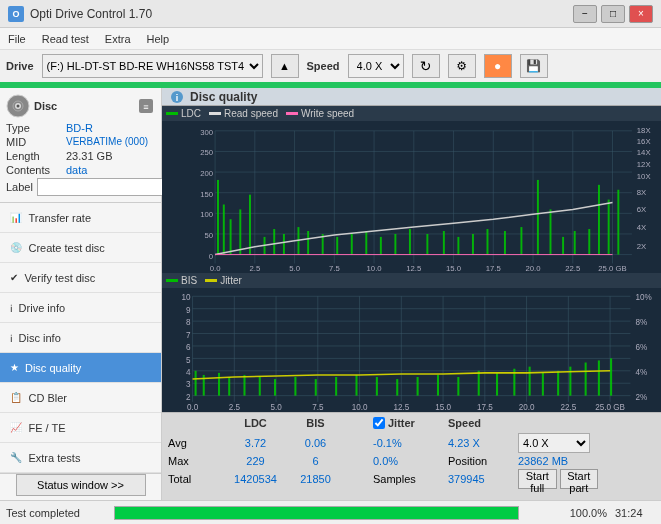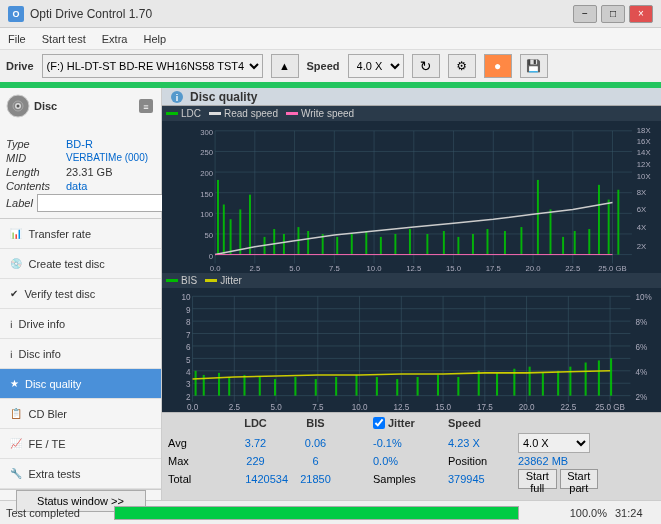--- a/index.html
+++ b/index.html
@@ -26,25 +26,25 @@
     .icon-btn { width: 28px; height: 24px; background: #e8e8e8; border: 1px solid #aaa; display: flex; align-items: center; justify-content: center; cursor: pointer; font-size: 12px; }
     
     
     .main { display: flex; height: calc(524px - 28px - 22px - 38px - 24px); }
     
     
     .sidebar { width: 162px; background: #f5f5f5; border-right: 1px solid #ccc; display: flex; flex-direction: column; }
     
     
     .disc-panel { padding: 6px; border-bottom: 1px solid #ccc; }
-    .disc-header { display: flex; align-items: center; gap: 4px; margin-bottom: 20px; }
+    .disc-header { display: flex; align-items: center; gap: 4px; margin-bottom: 4px; }
     .disc-icon { width: 24px; height: 24px; }
     .disc-label { font-size: 11px; font-weight: bold; color: #333; }
     .disc-info-row { display: flex; margin-bottom: 2px; }
-    .disc-info-key { width: 60px; font-size: 11px; color: #333; font-style: italic; }
+    .disc-info-key { width: 60px; font-size: 11px; color: #333; }
     .disc-info-val { font-size: 11px; color: #0066cc; }
     .disc-info-val.black { color: #333; }
     .label-row { display: flex; align-items: center; gap: 4px; margin-top: 2px; }
     .label-input { height: 18px; border: 1px solid #aaa; flex: 1; font-size: 10px; }
     
     
     .nav-items { flex: 1; }
     .nav-item { height: 30px; display: flex; align-items: center; padding: 0 10px; cursor: pointer; font-size: 11px; color: #333; border-bottom: 1px solid #e0e0e0; gap: 6px; }
     .nav-item.active { background: #4a90d9; color: white; }
     
@@ -78,21 +78,21 @@
   </div>
   <div class="titlebar-controls">
     <div class="titlebar-btn">−</div>
     <div class="titlebar-btn">□</div>
     <div class="titlebar-btn close">×</div>
   </div>
 </div>
 
 <div class="menubar">
   <span class="menu-item">File</span>
-  <span class="menu-item">Start test</span>
+  <span class="menu-item">Read test</span>
   <span class="menu-item">Extra</span>
   <span class="menu-item">Help</span>
 </div>
 
 <div class="drivebar">
   <span class="drive-label">Drive</span>
   <select style="height:24px;font-size:11px;min-width:220px;border:1px solid #aaa;">
     <option>(F:)  HL-DT-ST BD-RE  WH16NS58 TST4</option>
   </select>
   <div class="eject-btn">▲</div>
@@ -448,21 +448,21 @@
         <span>Max</span>
         <span style="color:#0066cc;text-align:center;">229</span>
         <span style="color:#0066cc;text-align:center;">6</span>
         <span></span>
         <span style="color:#0066cc;">0.0%</span>
         <span>Position</span>
         <span style="color:#0066cc;">23862 MB</span>
       </div>
       <div style="display:grid;grid-template-columns:55px 65px 55px 30px 75px 70px 80px;font-size:11px;align-items:center;">
         <span>Total</span>
-        <span style="color:#0066cc;text-align:right;">1420534</span>
+        <span style="color:#0066cc;text-align:center;">1420534</span>
         <span style="color:#0066cc;text-align:center;">21850</span>
         <span></span>
         <span>Samples</span>
         <span style="color:#0066cc;">379945</span>
         <div style="display:flex;flex-direction:row;gap:3px;">
           <button class="btn-start" style="width:72px;height:20px;font-size:11px;background:#e8e8e8;border:1px solid #999;cursor:pointer;">Start full</button>
           <button class="btn-start" style="width:72px;height:20px;font-size:11px;background:#e8e8e8;border:1px solid #999;cursor:pointer;">Start part</button>
         </div>
       </div>
     </div>

